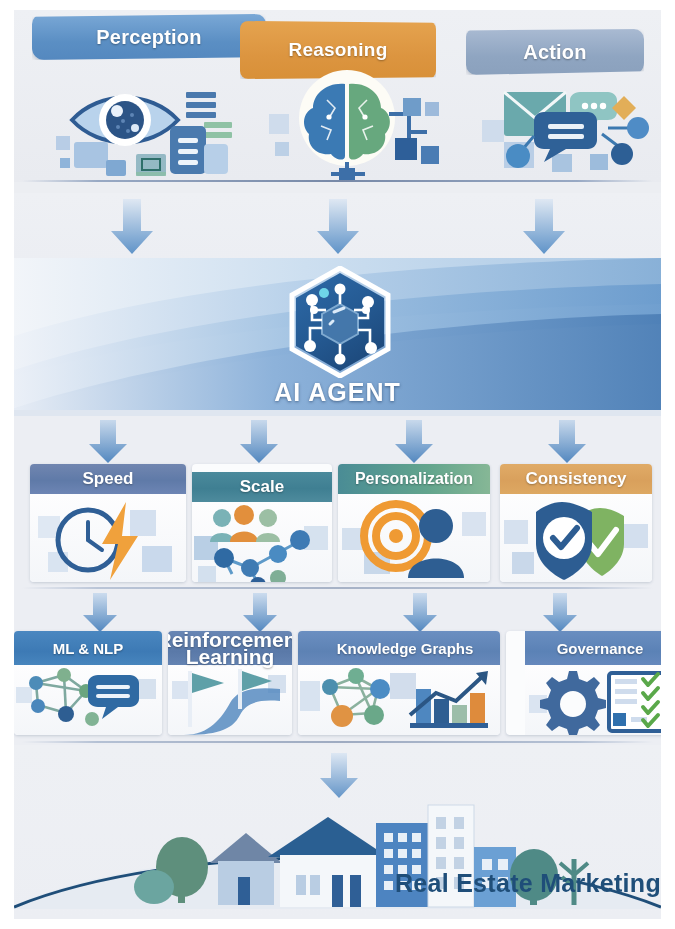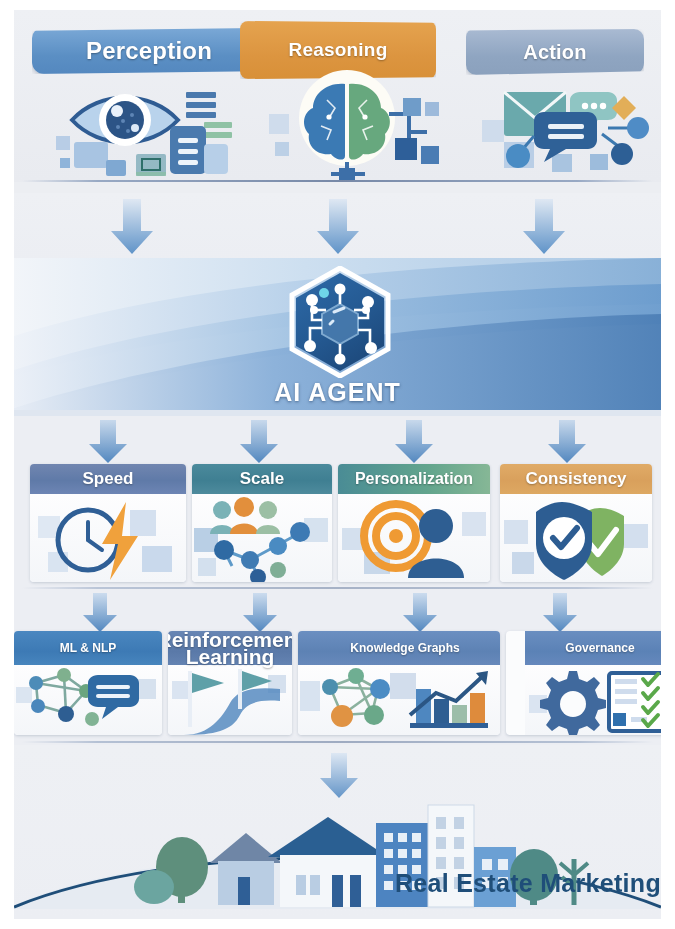--- a/index.html
+++ b/index.html
@@ -24,25 +24,25 @@
     font-weight:bold;
     display:flex;align-items:center;justify-content:center;
     text-shadow:0 1px 2px rgba(0,0,0,.35);
     letter-spacing:.2px;
     box-shadow:0 2px 4px rgba(40,60,90,.25);
   }
   
   #sec1{position:absolute;left:0;top:0;width:647px;height:172px;
         background:linear-gradient(180deg,#eef0f4 0%,#e9ebf0 100%);}
   #bn-perception{
-    left:18px;top:18px;width:234px;height:46px;
+    left:18px;top:4px;width:234px;height:46px;
     background:linear-gradient(180deg,#7aa8d6 0%,#5b8fc4 60%,#5488bf 100%);
     border-radius:10px 10px 12px 12px;
     clip-path:polygon(0 6%,100% 0,100% 94%,0 100%);
-    font-size:24px;
+    font-size:20px;
   }
   #bn-reasoning{
     left:226px;top:11px;width:196px;height:58px;
     background:linear-gradient(180deg,#e5a34f 0%,#dc9540 60%,#d89038 100%);
     border-radius:8px;
     clip-path:polygon(0 0,100% 3%,100% 97%,0 100%);
     font-size:19px;
     text-align:right;
   }
   #bn-action{
@@ -75,21 +75,21 @@
         background:#eceef3;}
   .card{position:absolute;background:#fbfcfd;border-radius:4px;
         box-shadow:0 1px 3px rgba(60,80,110,.22);overflow:hidden;}
   .card-head{height:30px;display:flex;align-items:center;justify-content:center;
         color:#fff;font-weight:bold;font-size:17px;
         text-shadow:0 1px 2px rgba(0,0,0,.3);white-space:nowrap;}
   .card-body{position:relative;height:calc(100% - 30px);background:linear-gradient(180deg,#fdfdfe 0%,#f4f6f9 100%);}
   
   #sec4{position:absolute;left:0;top:583px;width:647px;height:152px;background:#eceef3;}
   .tech-head{height:34px;display:flex;align-items:center;justify-content:center;
-        color:#fff;font-weight:bold;font-size:12px;
+        color:#fff;font-weight:bold;font-size:15px;
         text-shadow:0 1px 2px rgba(0,0,0,.32);text-align:center;line-height:17px;}
   
   #sec5{position:absolute;left:0;top:735px;width:647px;height:174px;
         background:linear-gradient(180deg,#eef0f4 0%,#eceef3 100%);}
   #outcome-label{position:absolute;left:0;top:124px;width:647px;text-align:right;
         color:#1f4e79;font-size:25px;font-weight:bold;letter-spacing:.3px;}
 </style>
 </head>
 <body>
 
@@ -321,21 +321,21 @@
           <rect x="18" y="58" width="20" height="20" fill="#d9e4f1"></rect>
           <circle cx="58" cy="46" r="30" fill="none" stroke="#2f5f96" stroke-width="5"></circle>
           <path d="M58 46 L58 28" stroke="#2f5f96" stroke-width="4" stroke-linecap="round"></path>
           <path d="M58 46 L72 56" stroke="#2f5f96" stroke-width="4" stroke-linecap="round"></path>
           <path d="M96 8 L72 50 L88 50 L80 86 L108 42 L92 42 Z" fill="#f0a13c"></path>
         </svg>
       </div>
     </div>
 
     <div class="card" style="left:178px;top:46px;width:140px;height:118px;">
-      <div class="card-head" style="background:linear-gradient(180deg,#4b8a9c 0%,#3f7f92 55%,#4e8b9d 100%);">Scale</div>
+      <div class="card-head" style="background:linear-gradient(180deg,#4b8a9c 0%,#3f7f92 55%,#4e8b9d 100%);margin-top:8px;">Scale</div>
       <div class="card-body">
         <svg width="140" height="88" viewBox="0 0 140 88">
           <rect x="2" y="34" width="24" height="24" fill="#b9cfe5"></rect>
           <rect x="6" y="64" width="18" height="18" fill="#d3e0ee"></rect>
           <rect x="112" y="24" width="24" height="24" fill="#d6e2ef"></rect>
           <g>
             <circle cx="30" cy="16" r="9" fill="#7ab2b6"></circle>
               <path d="M18 40 C18 28 42 28 42 40 Z" fill="#7ab2b6"></path>
             <circle cx="52" cy="13" r="10" fill="#e28f3c"></circle>
               <path d="M38 40 C38 26 66 26 66 40 Z" fill="#e28f3c"></path>

